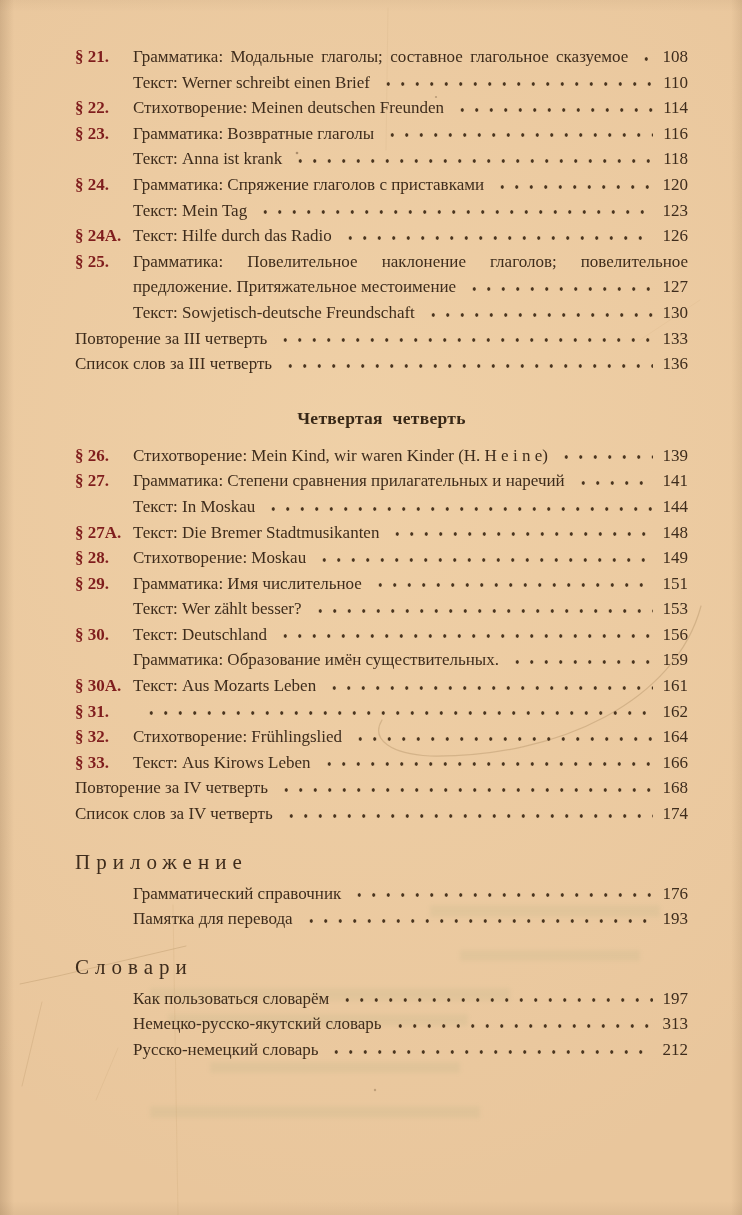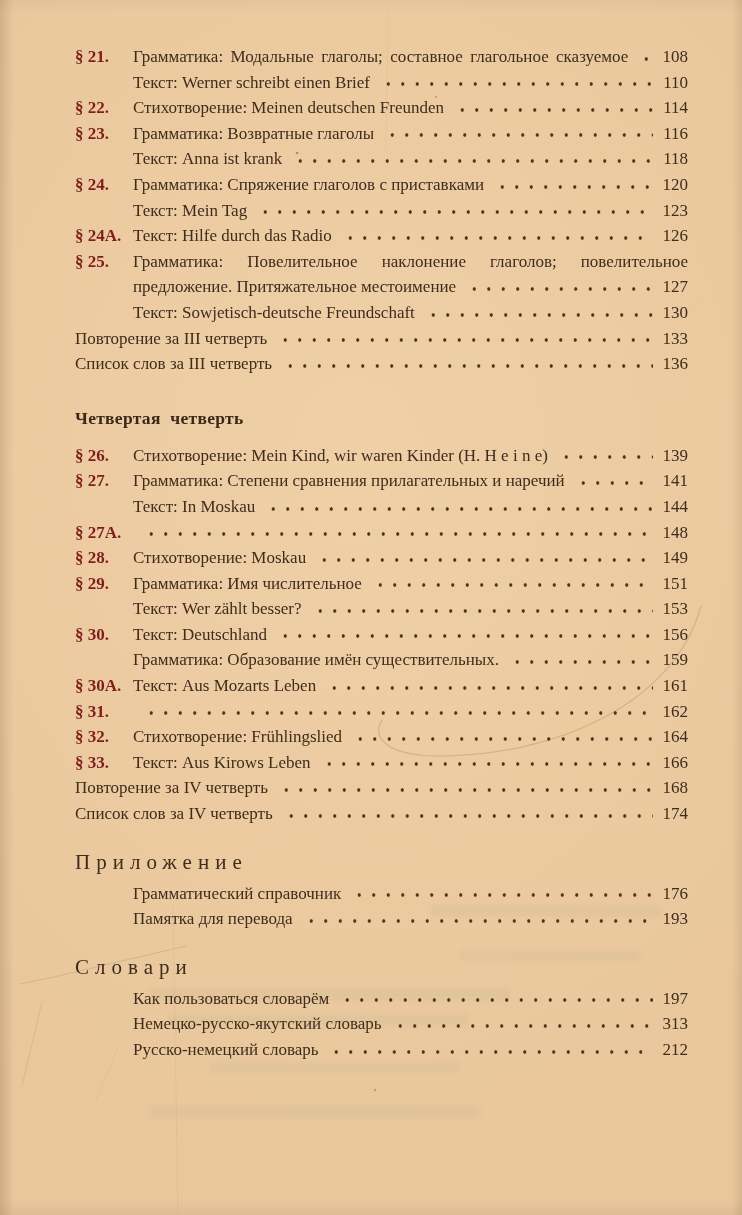--- a/index.html
+++ b/index.html
@@ -44,20 +44,21 @@
     margin: 0 5px 0 9px;
     background-image: radial-gradient(circle, #4a351f 1.5px, rgba(0,0,0,0) 1.9px);
     background-size: 14.5px 10px;
     background-repeat: repeat-x;
     background-position: left 2px bottom 6px;
   }
   .pg { flex: 0 0 auto; min-width: 30px; text-align: right; white-space: nowrap; }
   .heading { line-height: 26px; }
   .h-center {
     margin: 28px 0 12px;
+    text-align: center;
     font-weight: bold;
     font-size: 17.5px;
     word-spacing: 5px;
     letter-spacing: 0.3px;
     color: #382817;
   }
   .h-spaced {
     margin: 22px 0 6px;
     letter-spacing: 6px;
     font-size: 21px;
@@ -180,20 +181,21 @@
       <span class="leader"></span>
       <span class="pg">141</span>
     </div>
     <div class="row ind">
       <span class="txt">Текст: In Moskau</span>
       <span class="leader"></span>
       <span class="pg">144</span>
     </div>
     <div class="row">
       <span class="prefix">§ 27А.</span>
+      <span class="txt">Текст: Die Bremer Stadtmusikanten</span>
       <span class="leader"></span>
       <span class="pg">148</span>
     </div>
     <div class="row">
       <span class="prefix">§ 28.</span>
       <span class="txt">Стихотворение: Moskau</span>
       <span class="leader"></span>
       <span class="pg">149</span>
     </div>
     <div class="row">

